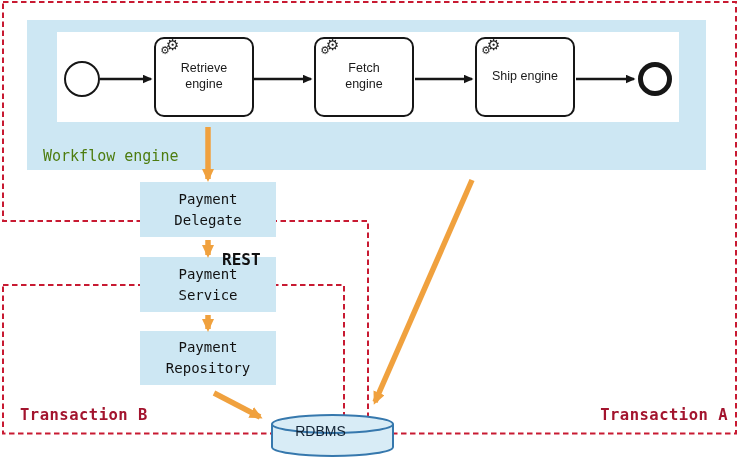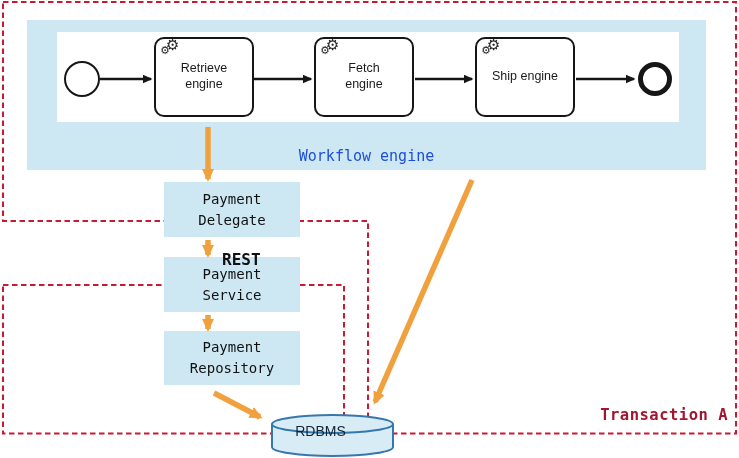--- a/index.html
+++ b/index.html
@@ -9,22 +9,22 @@
   }
   .layer { position:absolute; left:0; top:0; width:739px; height:458px; pointer-events:none; }
   .abs { position:absolute; }
 
   
   .bluebox { background:#cde7f3; }
 
   
   .engine-band { left:27px; top:20px; width:679px; height:150px; }
   .engine-label {
-    position:absolute; left:0; right:0; bottom:5px; text-align:center;
-    font-size:15px; color:#1d4ed8; letter-spacing:0px;
+    position:absolute; left:16px; right:0; bottom:5px; text-align:left;
+    font-size:15px; color:#4d7c0f; letter-spacing:0px;
   }
   .bpmn-lane { left:57px; top:32px; width:622px; height:90px; background:#fff; }
 
   
   .event-circle { box-sizing:border-box; border-radius:50%; background:#fff; }
   .start-event { left:64px; top:61px; width:36px; height:36px; border:2.5px solid #161616; }
   .end-event   { left:638px; top:62px; width:34px; height:34px; border:5px solid #161616; }
   .task {
     box-sizing:border-box; width:100px; height:80px; top:37px;
     border:2.5px solid #161616; border-radius:10px; background:#fff;
@@ -35,21 +35,21 @@
   .gear {
     position:absolute; left:4px; top:0px; width:24px; height:24px;
     font-family:"DejaVu Sans",sans-serif; color:#222;
   }
   .gear .g-big   { position:absolute; left:6px; top:-3px; font-size:15px; }
   .gear .g-small { position:absolute; left:0px; top:5px;  font-size:11px; }
 
   
   .pbox {
     left:140px; width:136px; display:flex; align-items:center; justify-content:center;
-    text-align:center; font-size:14px; color:#111; line-height:1.5; white-space:pre-line;margin-left:24px;
+    text-align:center; font-size:14px; color:#111; line-height:1.5; white-space:pre-line;
   }
   .pbox-delegate   { top:182px; height:55px; }
   .pbox-service    { top:257px; height:55px; }
   .pbox-repository { top:331px; height:54px; }
 
   .rest-label { left:222px; top:250px; font-size:16px; font-weight:600; color:#111; }
 
   
   .rdbms-label {
     left:272px; top:423px; width:97px; text-align:center;
@@ -137,15 +137,16 @@
 
     <line x1="208" y1="127" x2="208" y2="179" stroke="#f0a13e" stroke-width="5.5" marker-end="url(#mk-orange)"></line>
     <line x1="208" y1="240" x2="208" y2="255" stroke="#f0a13e" stroke-width="5.5" marker-end="url(#mk-orange)"></line>
     <line x1="208" y1="315" x2="208" y2="329" stroke="#f0a13e" stroke-width="5.5" marker-end="url(#mk-orange)"></line>
     <line x1="214" y1="393" x2="260" y2="417" stroke="#f0a13e" stroke-width="5.5" marker-end="url(#mk-orange)"></line>
     <line x1="472" y1="180" x2="375" y2="402" stroke="#f0a13e" stroke-width="5.5" marker-end="url(#mk-orange)"></line>
   </svg>
 
   <div class="abs rdbms-label z4">RDBMS</div>
 
+  <div class="abs txn-label txn-b z4">Transaction B</div>
   <div class="abs txn-label txn-a z4">Transaction A</div>
 
 </div>
 
 </body></html>

